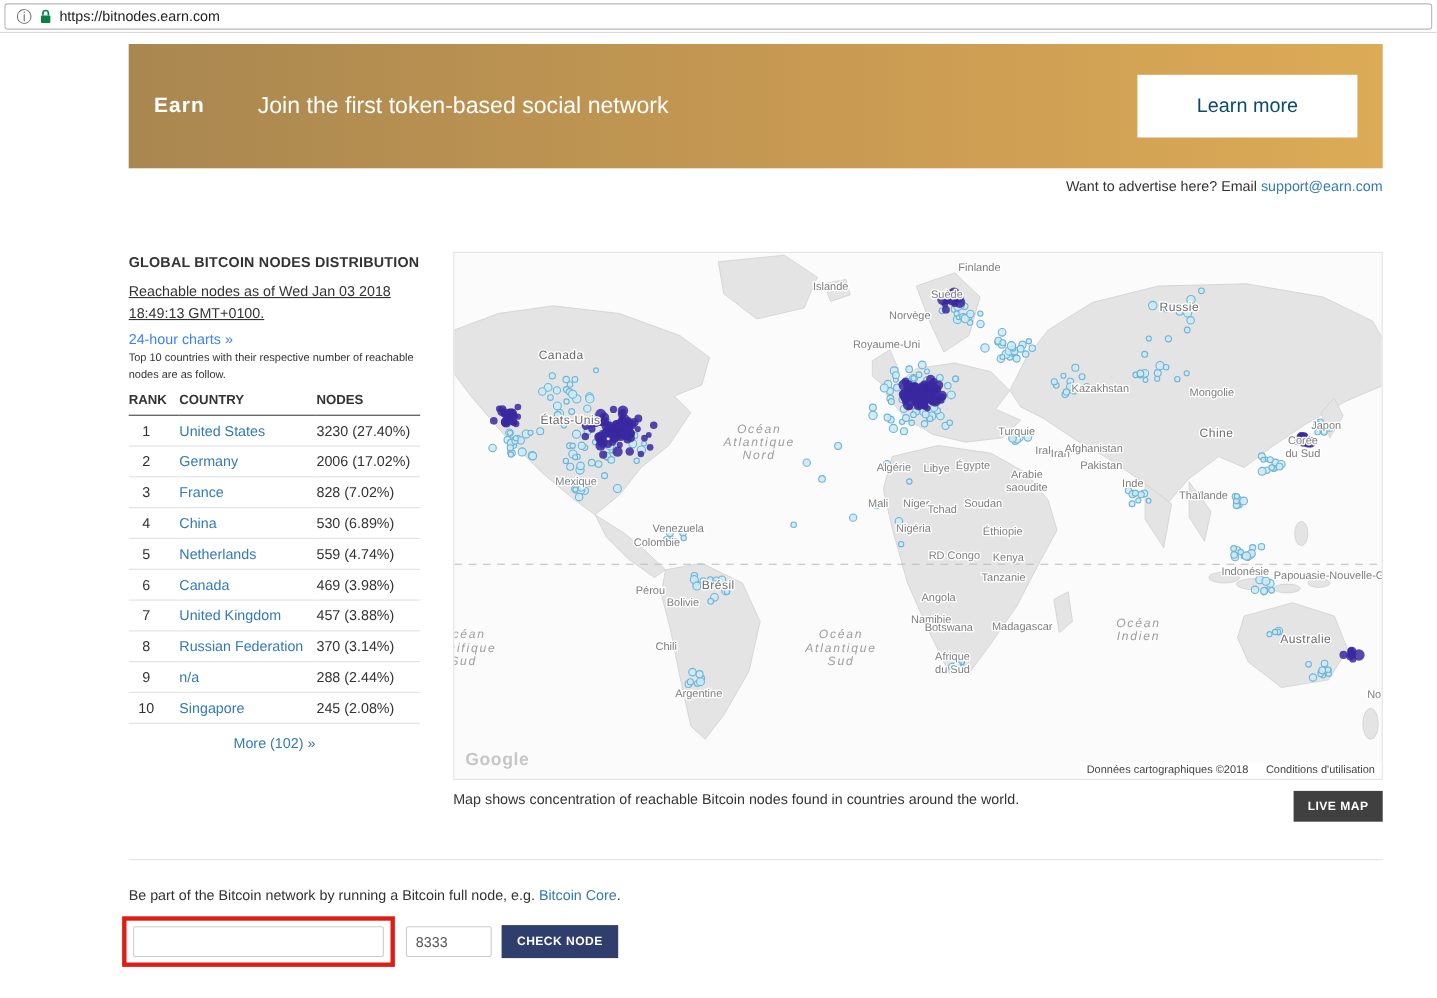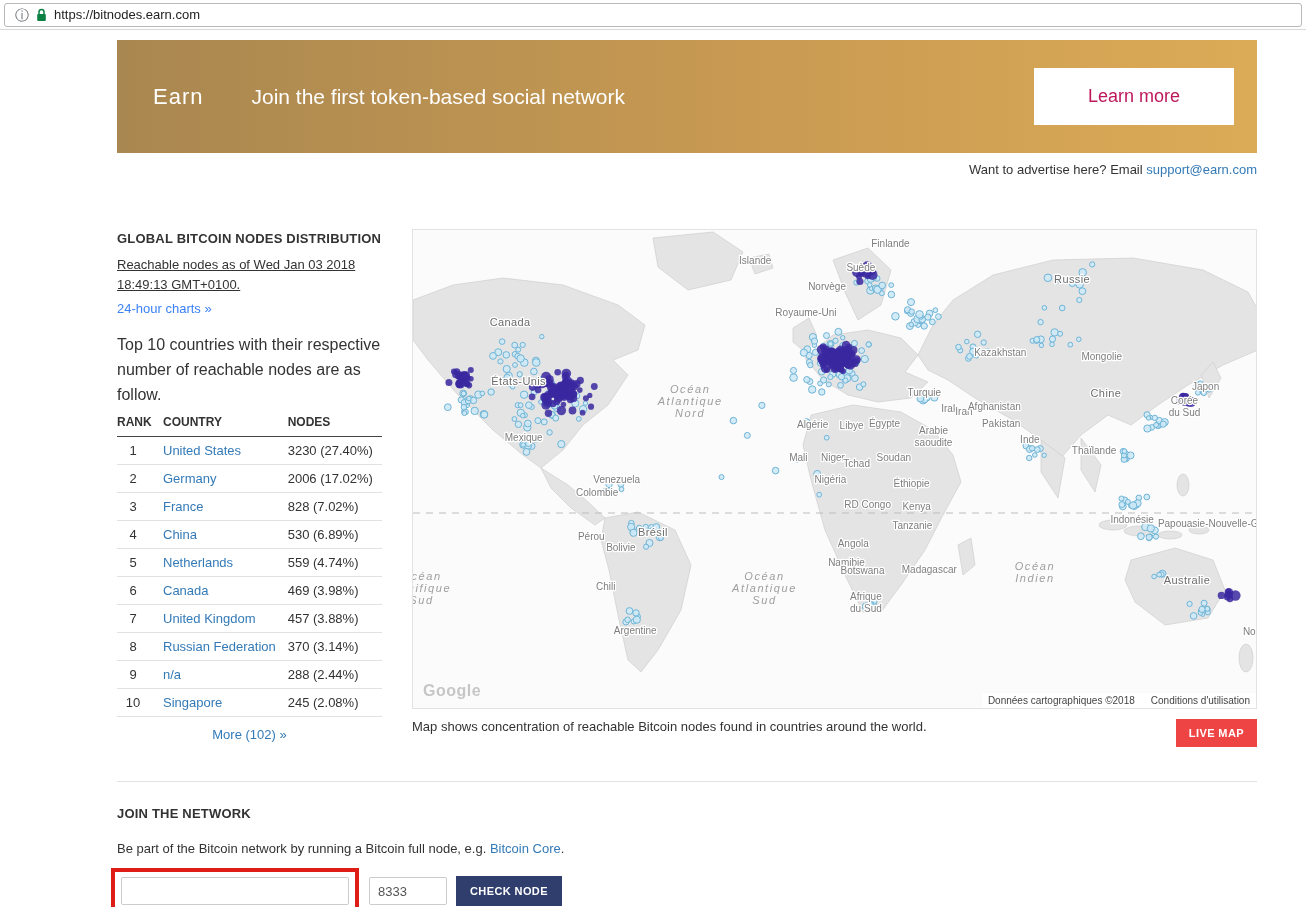--- a/index.html
+++ b/index.html
@@ -11,52 +11,52 @@
   .url-box { flex:1; height:24px; border:1px solid #b9b9b9; border-radius:3px; display:flex; align-items:center; gap:7px; padding:0 10px; }
   .info-icon { color:#5f6368; font-size:14px; line-height:1; }
   .lock-icon { display:inline-flex; }
   .url-text { font-size:13px; color:#222; }
 
   
   .container { width:1140px; margin-left:117px; }
 
   
   .banner { margin-top:10px; height:113px; background:linear-gradient(90deg,#a98750 0%, #c89a52 55%, #dcab57 100%); display:flex; align-items:center; padding:0 23px; }
-  .banner-logo { color:#fff; font-size:22px; font-weight:400; letter-spacing:1px;margin-left:13px; }
+  .banner-logo { color:#fff; font-size:19px; font-weight:700; letter-spacing:1px; }
   .banner-tagline { color:#fff; font-size:21px; font-weight:300; margin-left:48px; flex:1; }
-  .learn-more-btn { width:200px; height:57px; background:#fff; border:none; color:#be185d; font-size:18px; font-family:inherit; cursor:pointer; }
+  .learn-more-btn { width:200px; height:57px; background:#fff; border:none; color:#0c4a6e; font-size:18px; font-family:inherit; cursor:pointer; }
   .advert-line { text-align:right; font-size:13px; margin-top:9px; color:#333; }
   .advert-line a { color:#337ab7; }
 
   
   .content-row { display:flex; margin-top:52px; gap:30px;justify-content:center; }
   .left-col { width:265px; flex:0 0 265px; }
   .stats-heading { font-size:13px; font-weight:700; color:#333; line-height:1.55; letter-spacing:.2px; }
   .stats-sub { font-size:13px; margin-top:6px; line-height:1.55;text-decoration:underline; }
   .node-count { font-size:28px; font-weight:500; color:#2f607f; margin-top:16px; letter-spacing:.5px; }
   .charts-link { display:inline-block; font-size:13px; color:#3b82f6; margin-top:6px; }
-  .stats-desc { font-size:16px; margin-top:16px; line-height:1.55; }
+  .stats-desc { font-size:10px; line-height:1.55; }
 
   table.nodes-table { width:100%; border-collapse:collapse; font-size:13px; }
   table.nodes-table th { font-size:12px; text-align:left; padding:7px 0; border-bottom:1px solid #444; font-weight:700; }
   table.nodes-table th.rank-h { width:46px; }
   table.nodes-table td { padding:6px 0; border-bottom:1px solid #e2e2e2; }
   table.nodes-table td.rank { text-align:center; width:46px; padding-right:14px; }
   table.nodes-table a { color:#337ab7; }
   .more-link { display:block; text-align:center; font-size:13px; color:#337ab7; margin-top:10px; }
 
   
   .map-col { flex:1; }
   .map-frame { position:relative; width:845px; height:480px; border:1px solid #e3e3e3; background:#fbfbfb; overflow:hidden; }
   .map-frame svg { display:block; }
   .google-logo { position:absolute; left:10px; bottom:8px; font-size:16px; font-weight:700; color:#c6c6c6; letter-spacing:.5px; text-shadow:0 0 2px #fff; }
   .map-attribution { position:absolute; right:0; bottom:0; background:rgba(255,255,255,.85); font-size:10px; color:#444; padding:2px 6px; display:flex; gap:16px; }
   .map-caption-row { display:flex; justify-content:space-between; align-items:flex-start; margin-top:10px; }
   .map-caption { font-size:13px; }
-  .live-map-btn { background:#ef4444; color:#fff; border:none; font-size:11px; font-weight:700; letter-spacing:.4px; padding:8px 13px; cursor:pointer; font-family:inherit; }
+  .live-map-btn { background:#404040; color:#fff; border:none; font-size:11px; font-weight:700; letter-spacing:.4px; padding:8px 13px; cursor:pointer; font-family:inherit; }
 
   .lbl { font-size:10px; fill:#7e7e7e; text-anchor:middle; paint-order:stroke; stroke:#ffffff; stroke-width:2.5px; stroke-linejoin:round; }
   .lbl-big { font-size:11px; fill:#6c6c6c; letter-spacing:.4px; }
   .lbl-ocean { font-style:italic; fill:#9e9e9e; letter-spacing:1.6px; stroke-width:0; font-size:11px; }
   .land { fill:#e4e4e4; stroke:#cfcfcf; stroke-width:.7; }
 
   
   .divider { border:none; border-top:1px solid #e3e3e3; margin:34px 0 24px; }
   .join-heading { font-size:13px; font-weight:700; letter-spacing:.2px; }
   .join-text { font-size:13px; margin-top:20px; }
@@ -861,21 +861,20 @@
       <div class="map-caption-row">
         <div class="map-caption">Map shows concentration of reachable Bitcoin nodes found in countries around the world.</div>
         <button class="live-map-btn">LIVE MAP</button>
       </div>
     </section>
 
   </div>
 
   <hr class="divider">
   <div>
-    <div class="join-heading">JOIN THE NETWORK</div>
     <div class="join-text">
       <span>Be part of the Bitcoin network by running a Bitcoin full node, e.g. </span><a href="#">Bitcoin Core</a><span>.</span>
     </div>
     <div class="join-form">
       <span class="annotation-box">
         <input type="text" class="node-input" style="">
       </span>
       <input type="text" class="port-input" value="8333" style="">
       <button class="check-node-btn">CHECK NODE</button>
     </div>

